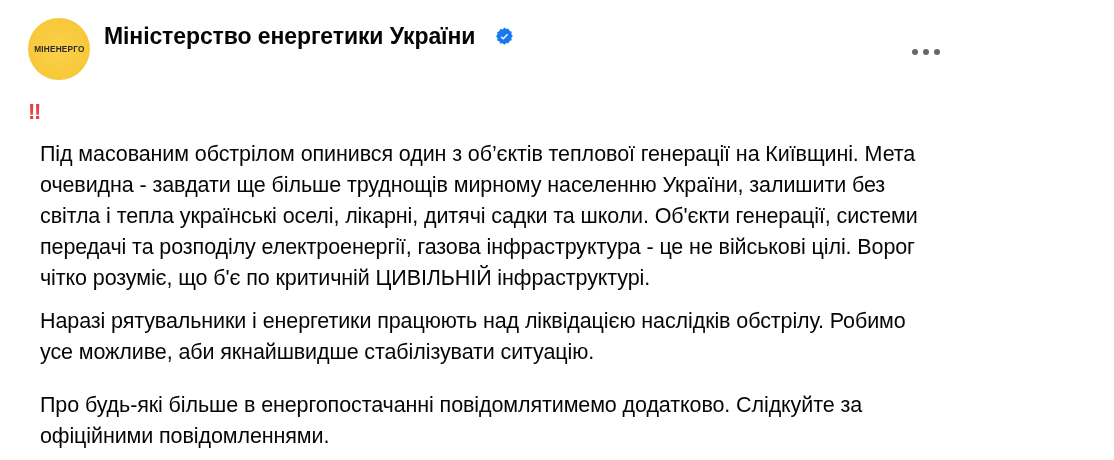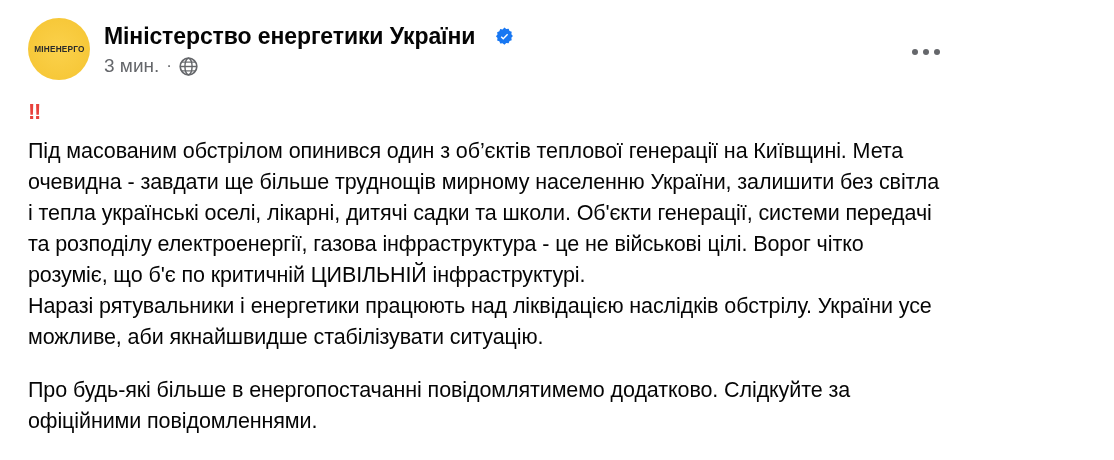--- a/index.html
+++ b/index.html
@@ -125,21 +125,21 @@
     margin-bottom: 9px;
   }
   .bang {
     color: #e8413c;
     font-weight: bold;
     font-size: 22px;
     letter-spacing: -2px;
     padding-right: 4px;
   }
   .para {
-    margin: 0;
+    margin: 12px;
   }
   .para + .para {
     margin-top: 0px;
   }
   .para.spaced {
     margin-top: 22px;
   }
 </style>
 </head>
 <body>
@@ -153,42 +153,31 @@
     </div>
 
     <div class="header-text">
       <div class="name-row">
         <span class="page-name">Міністерство енергетики України</span>
         <svg class="verified" viewBox="0 0 24 24">
           <path fill="#1877f2" d="M12 1.2l2.5 2.1 3.2-.5 1.2 3 3 1.2-.5 3.2 2.1 2.5-2.1 2.5.5 3.2-3 1.2-1.2 3-3.2-.5L12 24.6l-2.5-2.1-3.2.5-1.2-3-3-1.2.5-3.2L.5 13.2l2.1-2.5-.5-3.2 3-1.2 1.2-3 3.2.5z" transform="scale(0.93) translate(0.8,-0.5)"></path>
           <path fill="#ffffff" d="M10.4 16.1l-3.2-3.2 1.3-1.3 1.9 1.9 4.9-4.9 1.3 1.3z"></path>
         </svg>
       </div>
-      <div class="meta-row">
-        <span class="meta-time">3 мин.</span>
-        <span class="meta-dot">·</span>
-        <svg class="globe" viewBox="0 0 16 16">
-          <circle cx="8" cy="8" r="7" fill="none" stroke="#65676b" stroke-width="1.4"></circle>
-          <ellipse cx="8" cy="8" rx="3" ry="7" fill="none" stroke="#65676b" stroke-width="1.2"></ellipse>
-          <line x1="1" y1="8" x2="15" y2="8" stroke="#65676b" stroke-width="1.2"></line>
-          <line x1="2.2" y1="4.3" x2="13.8" y2="4.3" stroke="#65676b" stroke-width="1"></line>
-          <line x1="2.2" y1="11.7" x2="13.8" y2="11.7" stroke="#65676b" stroke-width="1"></line>
-        </svg>
-      </div>
     </div>
   </div>
 
   <div class="menu-dots">
     <span></span>
     <span></span>
     <span></span>
   </div>
 
   <div class="post-body">
     <div class="headline">
       <span class="bang">‼</span>
     </div>
     <p class="para">Під масованим обстрілом опинився один з об’єктів теплової генерації на Київщині. Мета очевидна - завдати ще більше труднощів мирному населенню України, залишити без світла і тепла українські оселі, лікарні, дитячі садки та школи. Об'єкти генерації, системи передачі та розподілу електроенергії, газова інфраструктура - це не військові цілі. Ворог чітко розуміє, що б'є по критичній ЦИВІЛЬНІЙ інфраструктурі.</p>
-    <p class="para">Наразі рятувальники і енергетики працюють над ліквідацією наслідків обстрілу. України усе можливе, аби якнайшвидше стабілізувати ситуацію.</p>
+    <p class="para">Наразі рятувальники і енергетики працюють над ліквідацією наслідків обстрілу. Робимо усе можливе, аби якнайшвидше стабілізувати ситуацію.</p>
     <p class="para spaced">Про будь-які більше в енергопостачанні повідомлятимемо додатково. Слідкуйте за офіційними повідомленнями.</p>
   </div>
 
 </div>
 
 </body></html>

